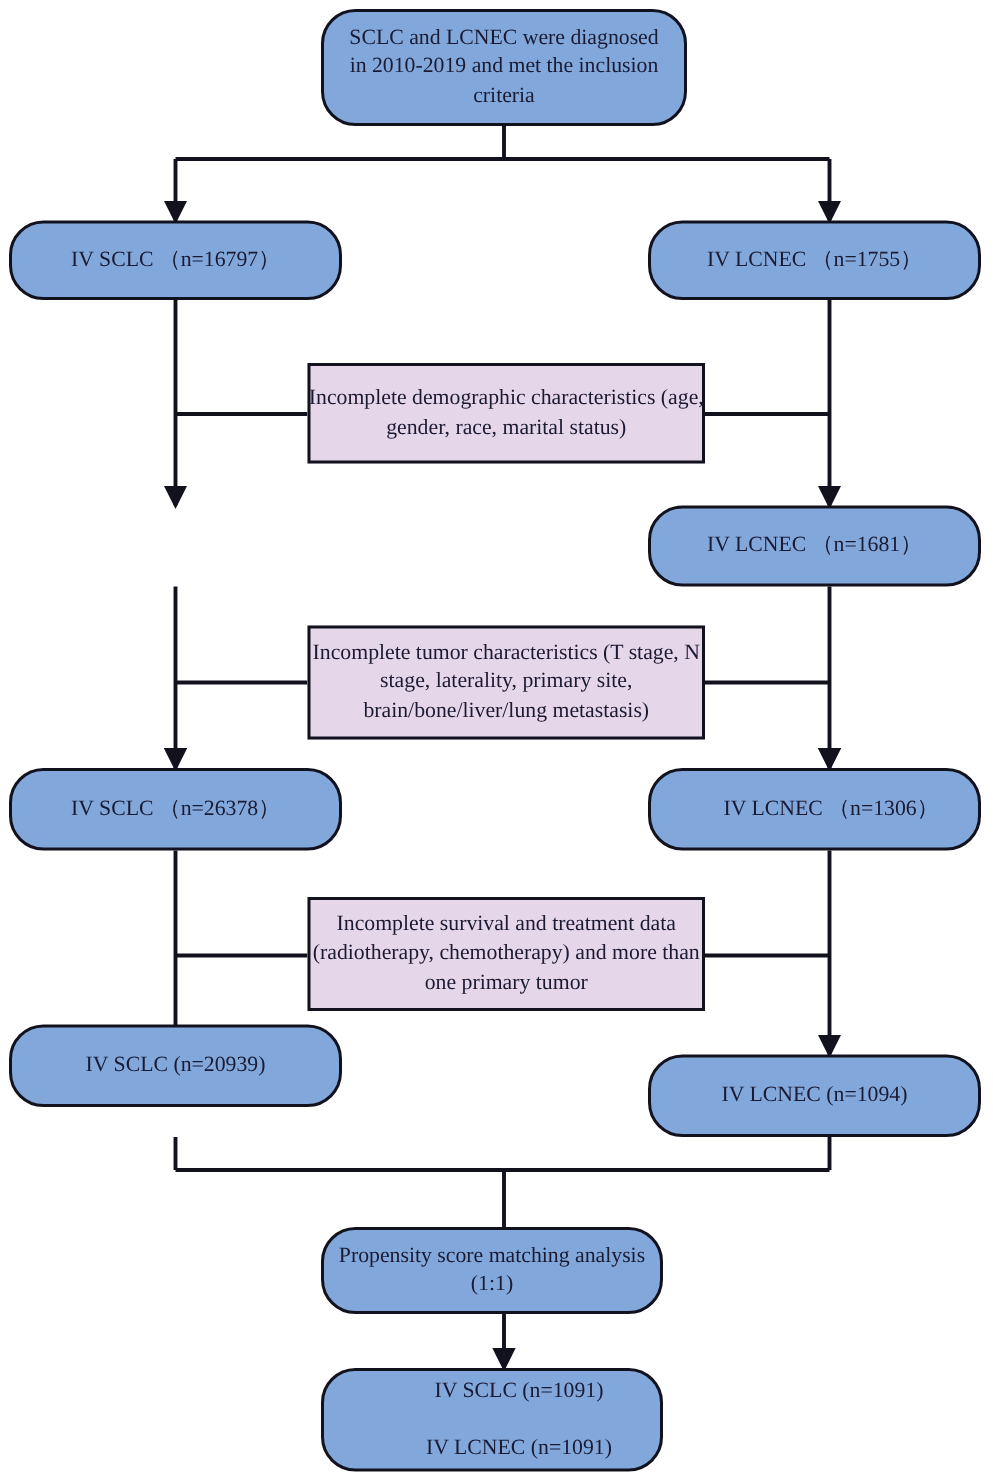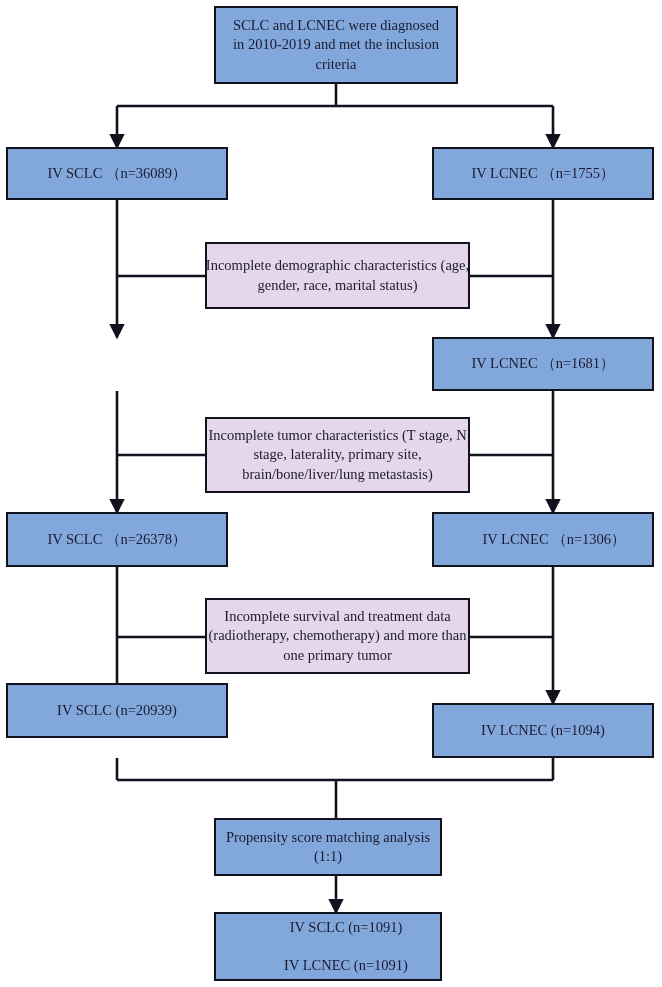--- a/index.html
+++ b/index.html
@@ -34,20 +34,21 @@
     display: flex;
     flex-direction: column;
     align-items: center;
     justify-content: center;
     text-align: center;
     line-height: 1.32;
     padding: 3px 6px;
   }
   .node.blue {
     background: #82a8db;
+    border-radius: 23px;
   }
   .node.pink {
     background: #e6d6e9;
   }
   .node .line {
     display: block;
     white-space: pre;
   }
   
   .fs-top   { font-size: 14.5px; }
@@ -100,21 +101,21 @@
     </g>
   </svg>
 
   <div class="node blue fs-top" style="left:214px; top:6px; width:244px; height:78px;">
     <span class="line">SCLC and LCNEC were diagnosed</span>
     <span class="line">in 2010-2019 and met the inclusion</span>
     <span class="line">criteria</span>
   </div>
 
   <div class="node blue fs-group" style="left:6px; top:147px; width:222px; height:53px;">
-    <span class="line">IV SCLC （n=36089）</span>
+    <span class="line">IV SCLC （n=16797）</span>
   </div>
   <div class="node blue fs-group" style="left:432px; top:147px; width:222px; height:53px;">
     <span class="line">IV LCNEC （n=1755）</span>
   </div>
 
   <div class="node pink fs-excl" style="left:205px; top:242px; width:265px; height:67px;">
     <span class="line">Incomplete demographic characteristics (age,</span>
     <span class="line">gender, race, marital status)</span>
   </div>
 

